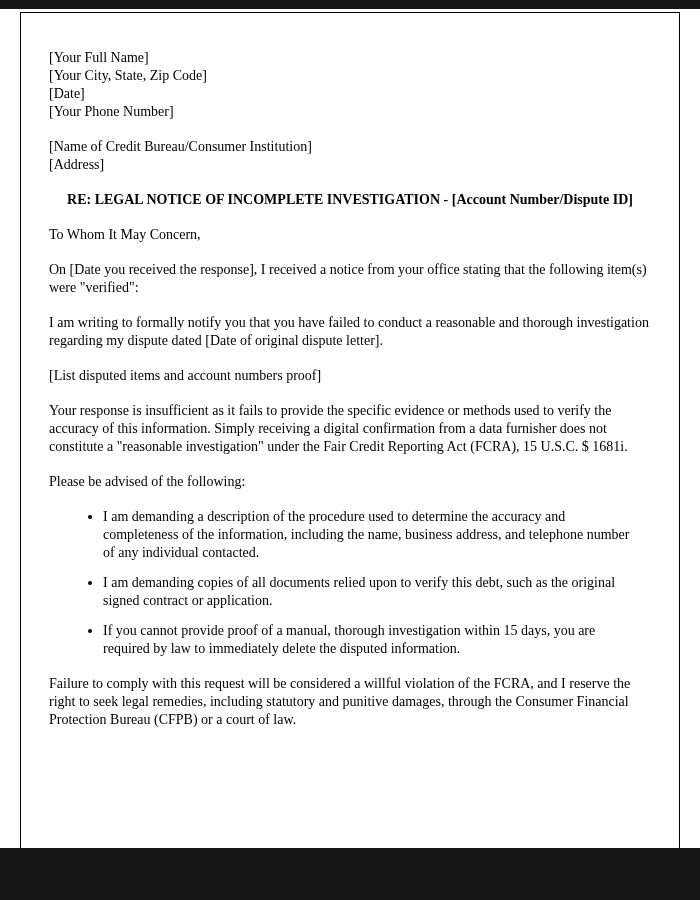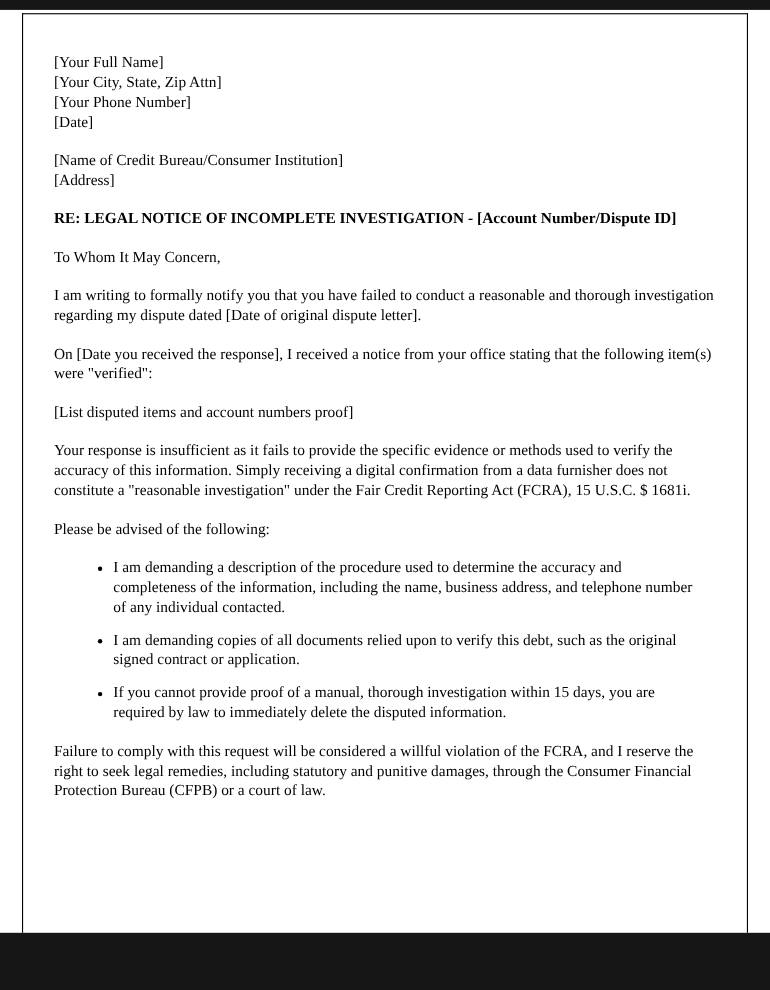--- a/index.html
+++ b/index.html
@@ -28,50 +28,50 @@
     border: 1px solid #000000;
     border-bottom: none;
     background: #ffffff;
     padding: 36px 28px 0 28px;
     font-size: 14px;
     line-height: 18px;
     overflow: hidden;
   }
   .block { margin-bottom: 17px; }
   .addr-line { white-space: nowrap; }
-  .subject { font-weight: bold; }
+  .subject { font-weight: bold; text-align: center; }
   ul.demands { margin: 0 0 17px 0; padding-left: 42px; }
   ul.demands li { margin: 12px; }
 </style>
 </head>
 <body>
 
 <div class="bar bar-top"></div>
 
 <div class="letter">
 
   <div class="block">
     <div class="addr-line">[Your Full Name]</div>
-    <div class="addr-line">[Your City, State, Zip Attn]</div>
+    <div class="addr-line">[Your City, State, Zip Code]</div>
+    <div class="addr-line">[Date]</div>
     <div class="addr-line">[Your Phone Number]</div>
-    <div class="addr-line">[Date]</div>
   </div>
 
   <div class="block">
     <div class="addr-line">[Name of Credit Bureau/Consumer Institution]</div>
     <div class="addr-line">[Address]</div>
   </div>
 
   <div class="block subject">RE: LEGAL NOTICE OF INCOMPLETE INVESTIGATION - [Account Number/Dispute ID]</div>
 
   <div class="block">To Whom It May Concern,</div>
 
+  <p class="block">On [Date you received the response], I received a notice from your office stating that the following item(s) were "verified":</p>
+
   <p class="block">I am writing to formally notify you that you have failed to conduct a reasonable and thorough investigation regarding my dispute dated [Date of original dispute letter].</p>
-
-  <p class="block">On [Date you received the response], I received a notice from your office stating that the following item(s) were "verified":</p>
 
   <p class="block">[List disputed items and account numbers proof]</p>
 
   <p class="block">Your response is insufficient as it fails to provide the specific evidence or methods used to verify the accuracy of this information. Simply receiving a digital confirmation from a data furnisher does not constitute a "reasonable investigation" under the Fair Credit Reporting Act (FCRA), 15 U.S.C. $ 1681i.</p>
 
   <p class="block">Please be advised of the following:</p>
 
   <ul class="demands">
     <li>I am demanding a description of the procedure used to determine the accuracy and completeness of the information, including the name, business address, and telephone number of any individual contacted.</li>
     <li>I am demanding copies of all documents relied upon to verify this debt, such as the original signed contract or application.</li>

